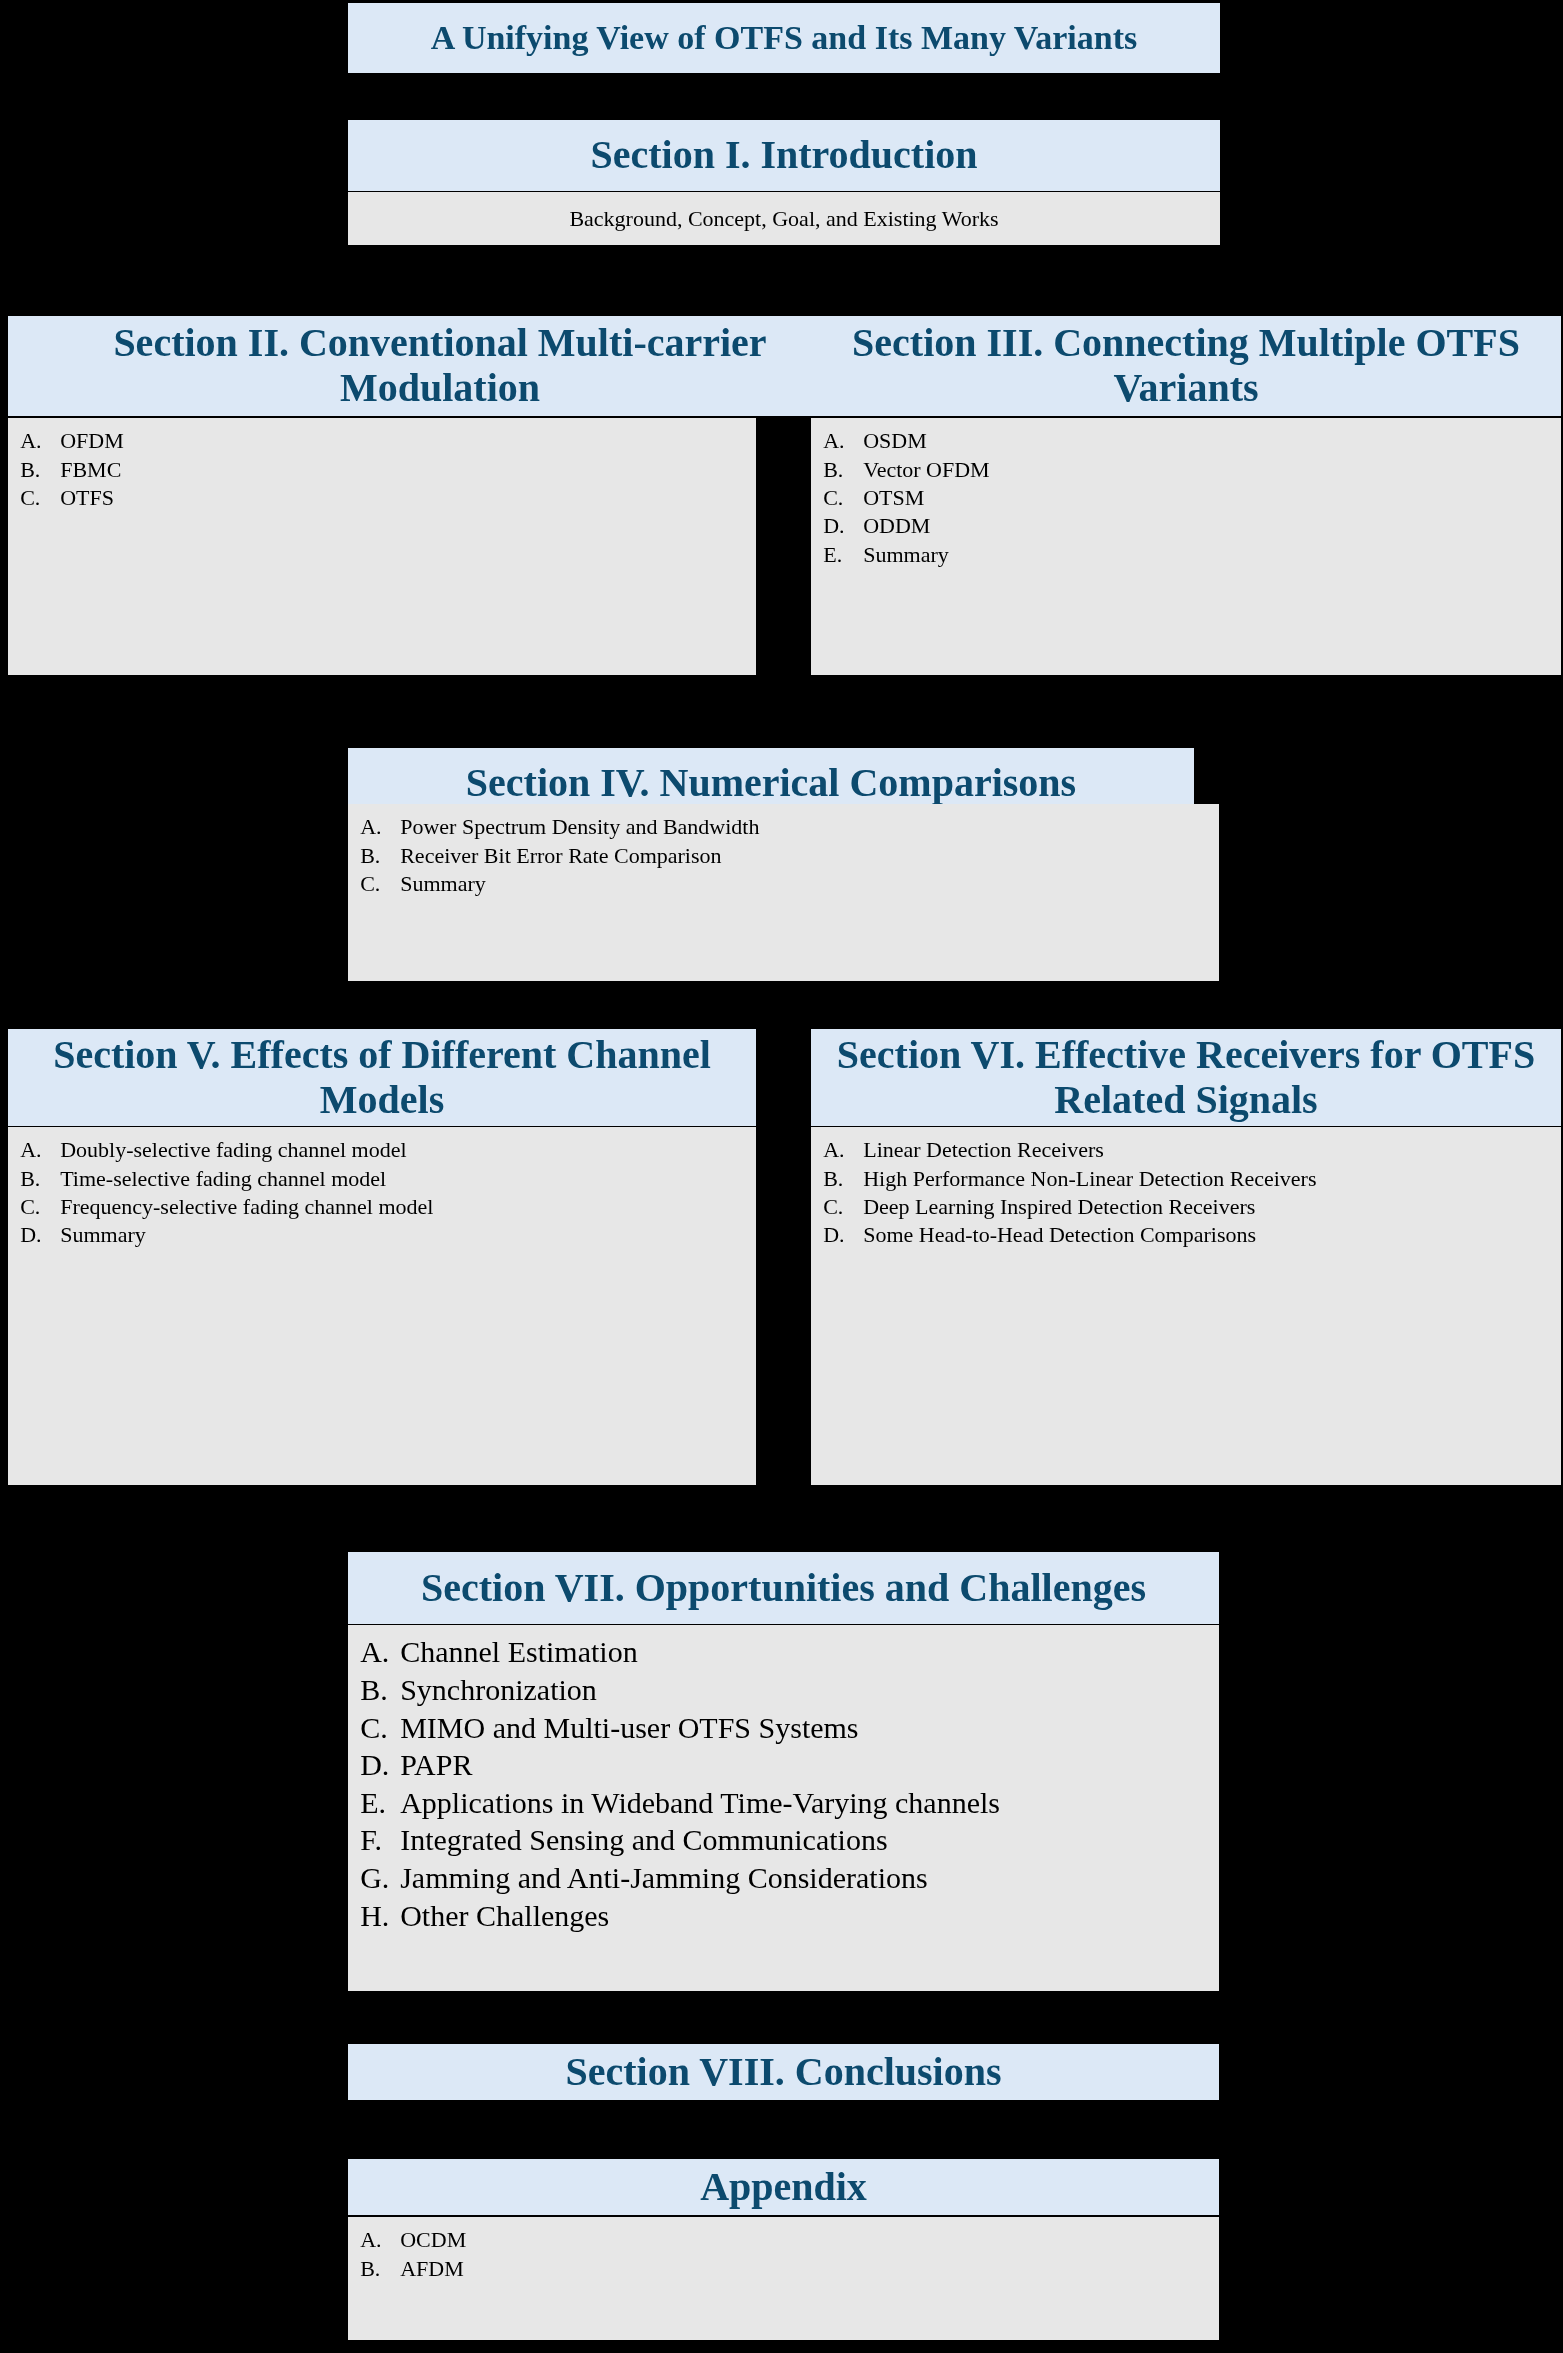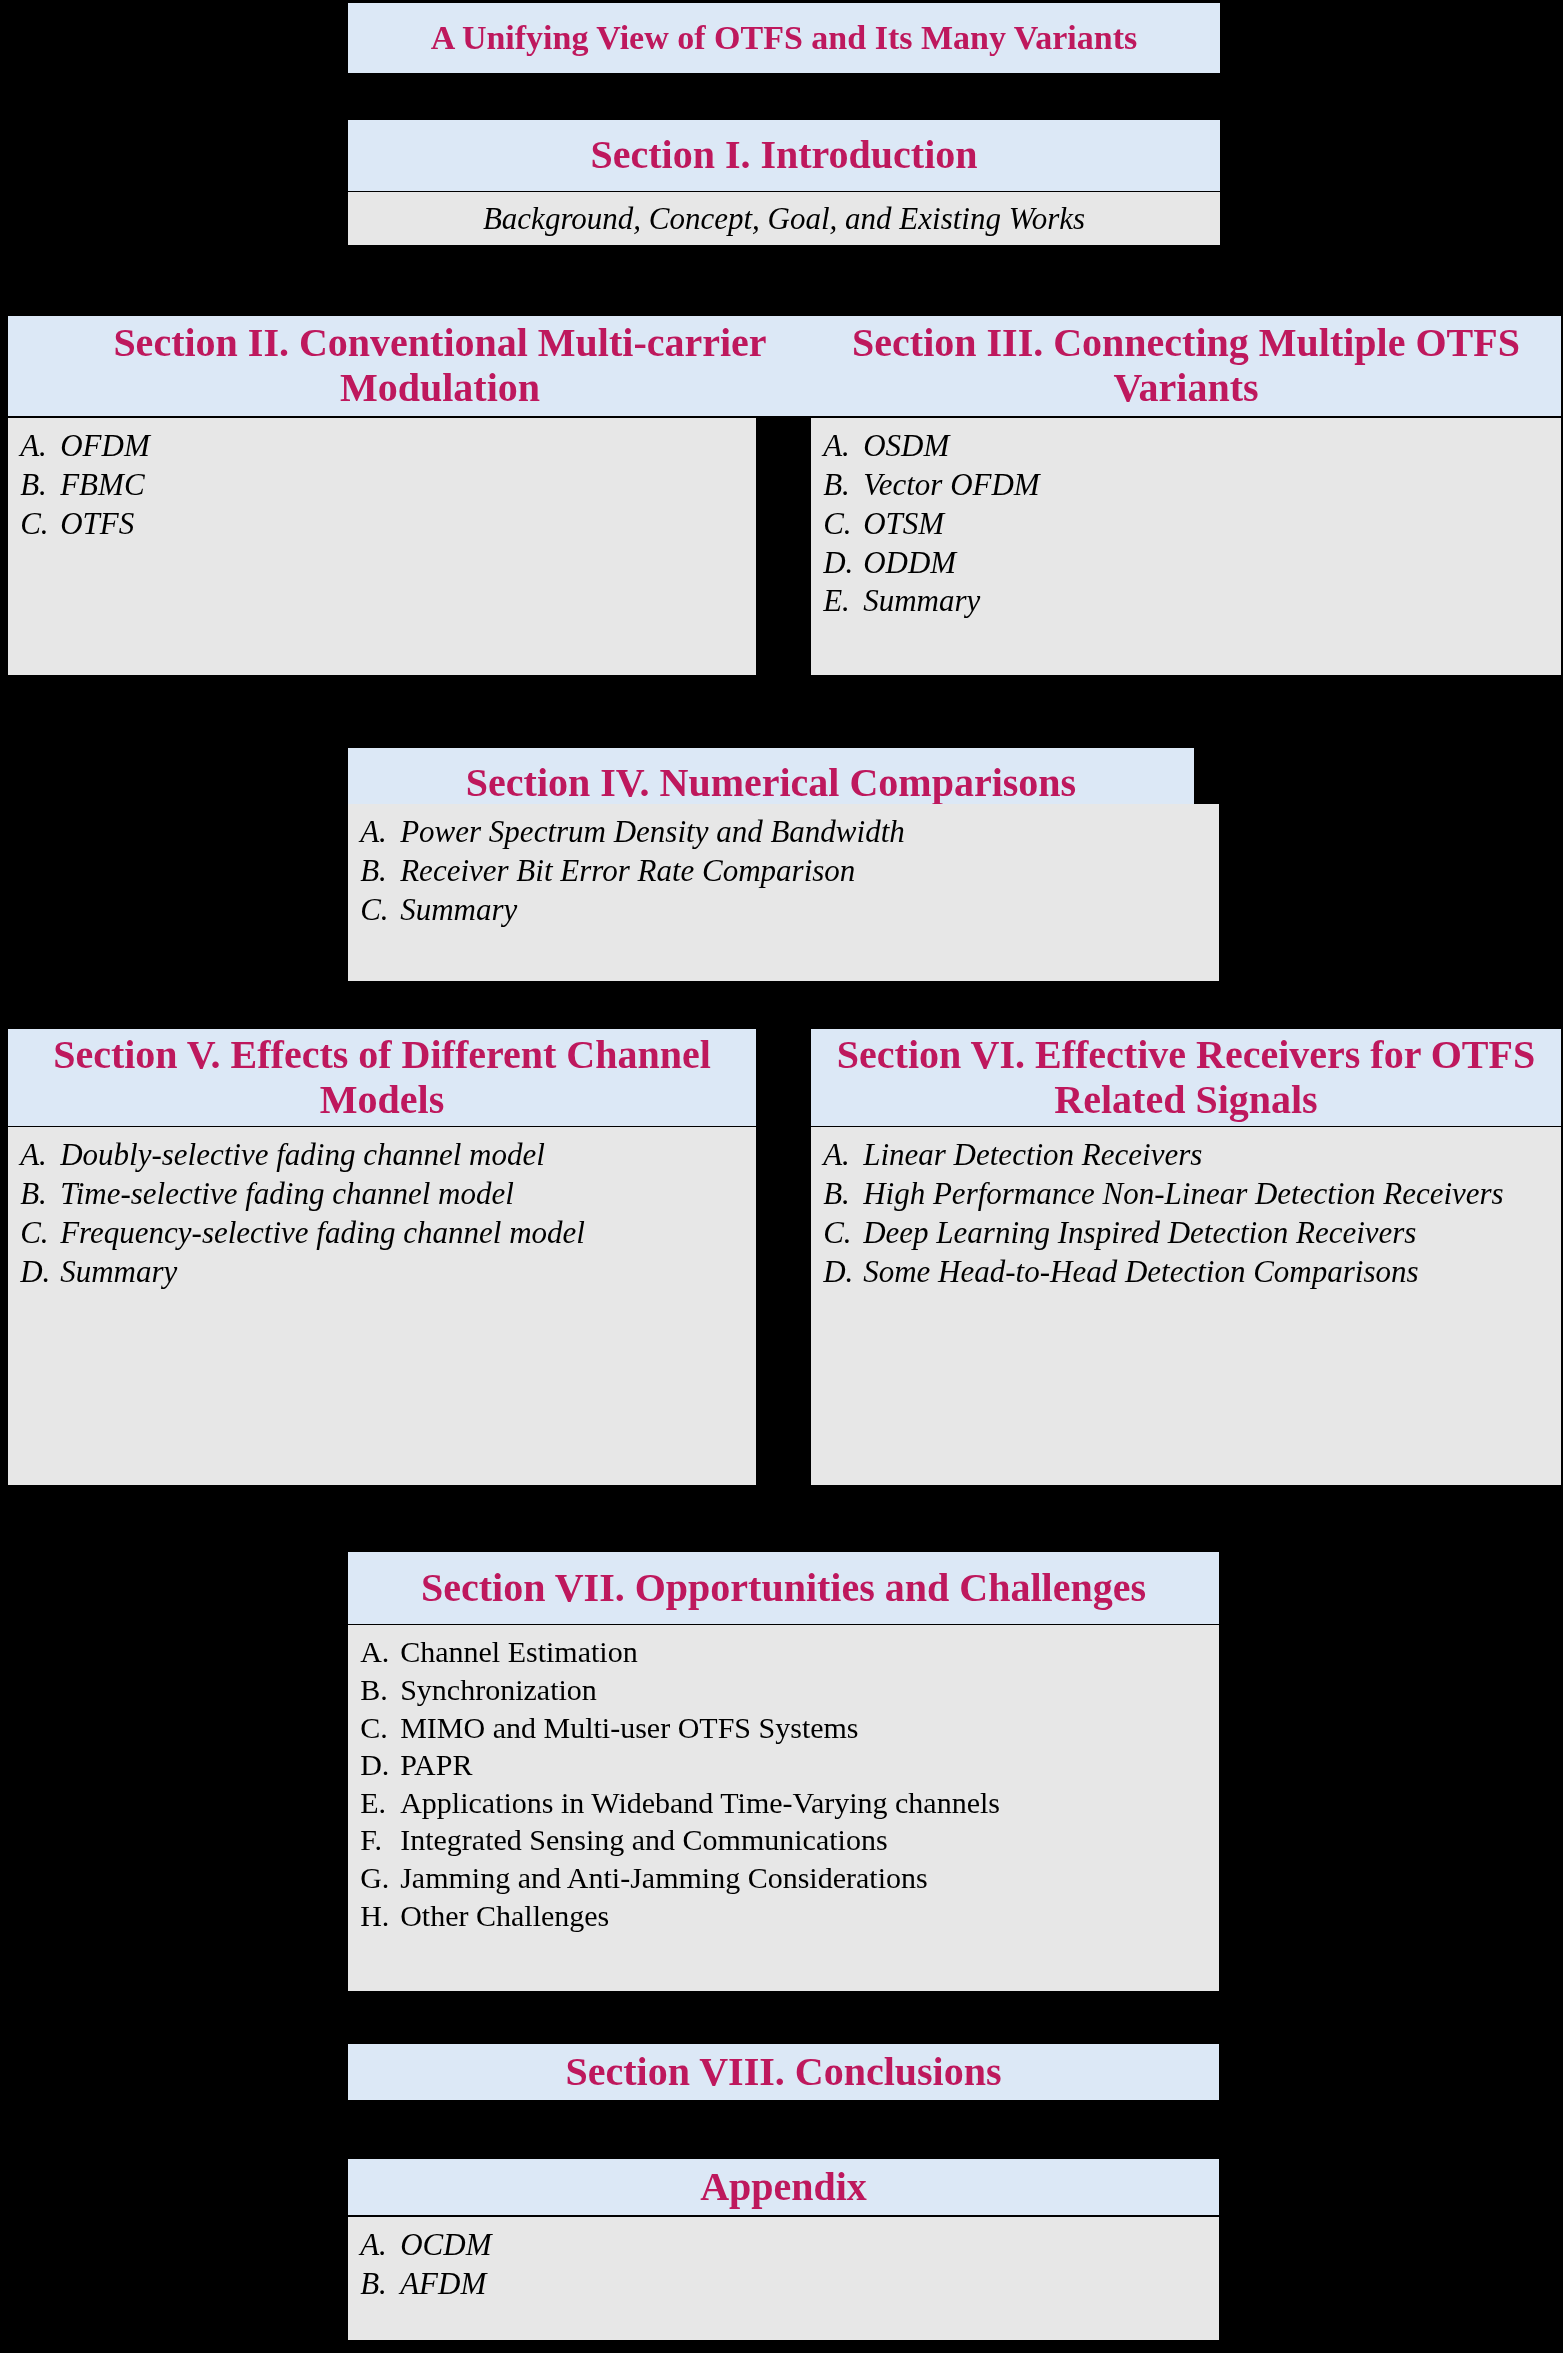--- a/index.html
+++ b/index.html
@@ -20,21 +20,21 @@
     width: 1563px;
     height: 2468px;
     background: #000000;
   }
   .node {
     position: absolute;
     box-sizing: border-box;
   }
   .hdr {
     background: #dce8f6;
-    color: #be185d;
+    color: #0c4a6e;
     font-weight: bold;
     text-align: center;
     display: flex;
     align-items: center;
     justify-content: center;
     box-sizing: border-box;
     padding: 1.9px 14px;
     line-height: 1.12;
   }
   .body {
@@ -53,21 +53,21 @@
     flex: 0 0 auto;
     width: 40px;
     text-align: left;
   }
   .item .txt {
     flex: 1 1 auto;
   }
   
   .fs-title  { font-size: 34px; }
   .fs-hdr    { font-size: 40px; }
-  .fs-body   { font-size: 31px; font-style: italic; }
+  .fs-body   { font-size: 22px; }
   .fs-body-s { font-size: 30px; }
 </style>
 </head>
 <body>
 
 <div class="canvas">
 
   <div class="node hdr fs-title" style="left:348px; top:3.3px; width:872px; height:70px;">
     <span>A Unifying View of OTFS and Its Many Variants</span>
   </div>

